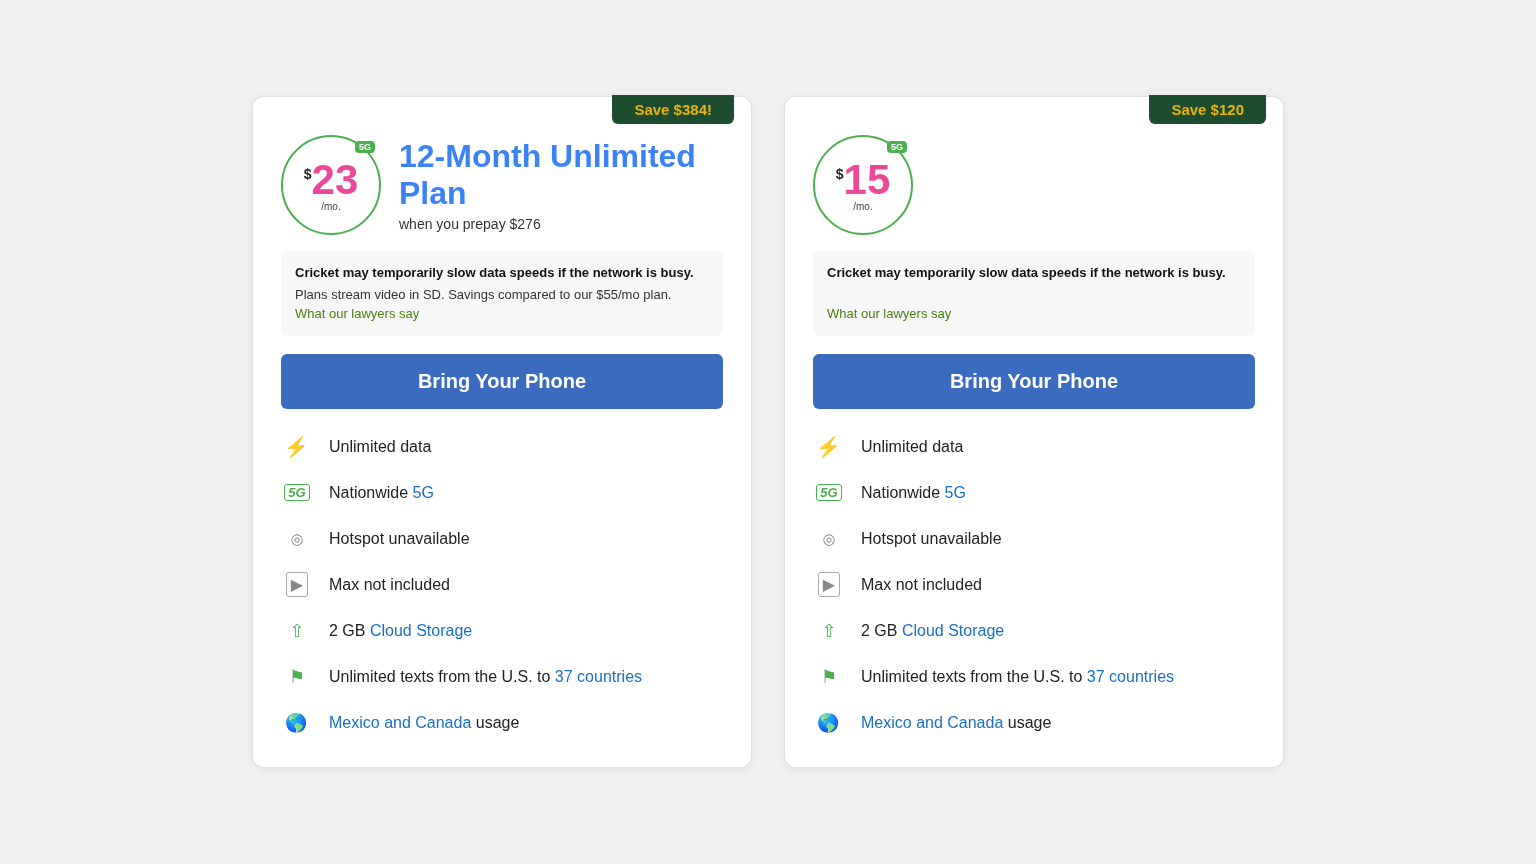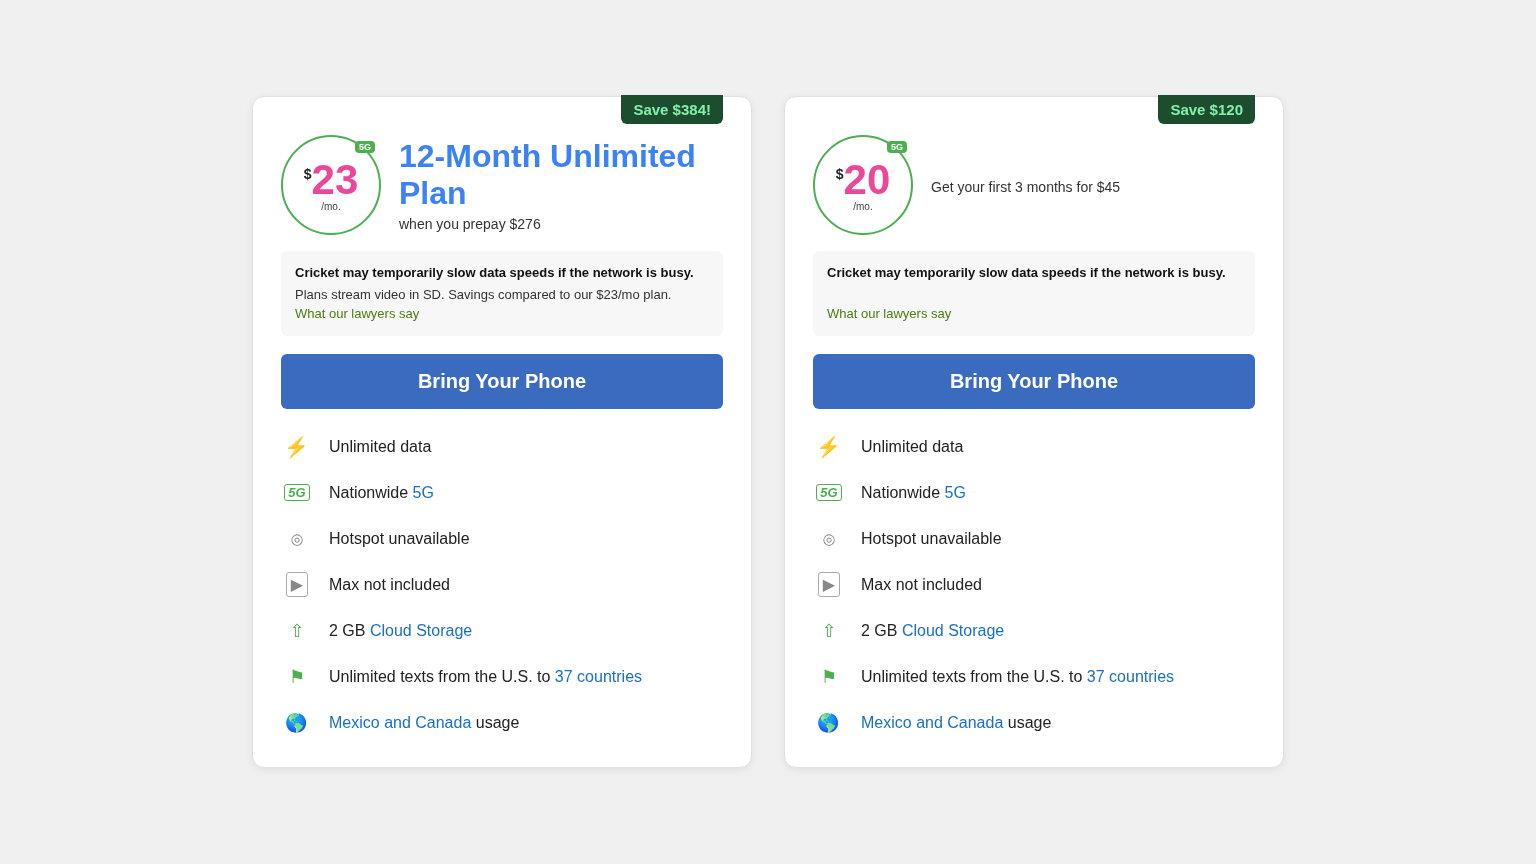--- a/index.html
+++ b/index.html
@@ -26,26 +26,26 @@
       border-radius: 12px;
       border: 1px solid #e0e0e0;
       padding: 28px 28px 28px 28px;
       width: 500px;
       position: relative;
       box-shadow: 0 2px 8px rgba(0,0,0,0.07);
     }
     .save-badge {
       position: absolute;
       top: -2px;
-      right: 28px;
+      right: 17px;
       background: #1b4d2e;
-      color: #86efac;
+      color: #eab308;
       font-size: 15px;
       font-weight: bold;
-      padding: 6px 12px;
+      padding: 6px 22px;
       border-radius: 0 0 6px 6px;
       z-index: 2;
     }
     .plan-header {
       display: flex;
       align-items: center;
       gap: 18px;
       margin-bottom: 16px;
       margin-top: 10px;
     }
@@ -216,21 +216,21 @@
         </div>
         <span class="price-mo">/mo.</span>
       </div>
       <div class="plan-title">
         <h2>12-Month Unlimited Plan</h2>
         <p>when you prepay $276</p>
       </div>
     </div>
     <div class="plan-disclaimer">
       <strong>Cricket may temporarily slow data speeds if the network is busy.</strong>
-      <span>Plans stream video in SD. Savings compared to our $23/mo plan.</span><br>
+      <span>Plans stream video in SD. Savings compared to our $55/mo plan.</span><br>
       <a href="#">What our lawyers say</a>
     </div>
     <button class="bring-phone-btn">Bring Your Phone</button>
     <ul class="feature-list">
 
       <li class="feature-item">
         <div class="feature-icon">
             <span class="icon-lightning">⚡</span>
           </div>
         <span>Unlimited data</span>
@@ -273,26 +273,25 @@
       </li>
     </ul>
   </div>
     <div class="plan-card">
     <div class="save-badge">Save $120</div>
     <div class="plan-header">
       <div class="price-circle">
         <span class="price-5g-badge">5G</span>
         <div style="display:flex;align-items:flex-start;">
           <span class="price-dollar">$</span>
-          <span class="price-amount">20</span>
+          <span class="price-amount">15</span>
         </div>
         <span class="price-mo">/mo.</span>
       </div>
       <div class="plan-title">
-        <p>Get your first 3 months for $45</p>
       </div>
     </div>
     <div class="plan-disclaimer">
       <strong>Cricket may temporarily slow data speeds if the network is busy.</strong>
       <br>
       <a href="#">What our lawyers say</a>
     </div>
     <button class="bring-phone-btn">Bring Your Phone</button>
     <ul class="feature-list">
 

